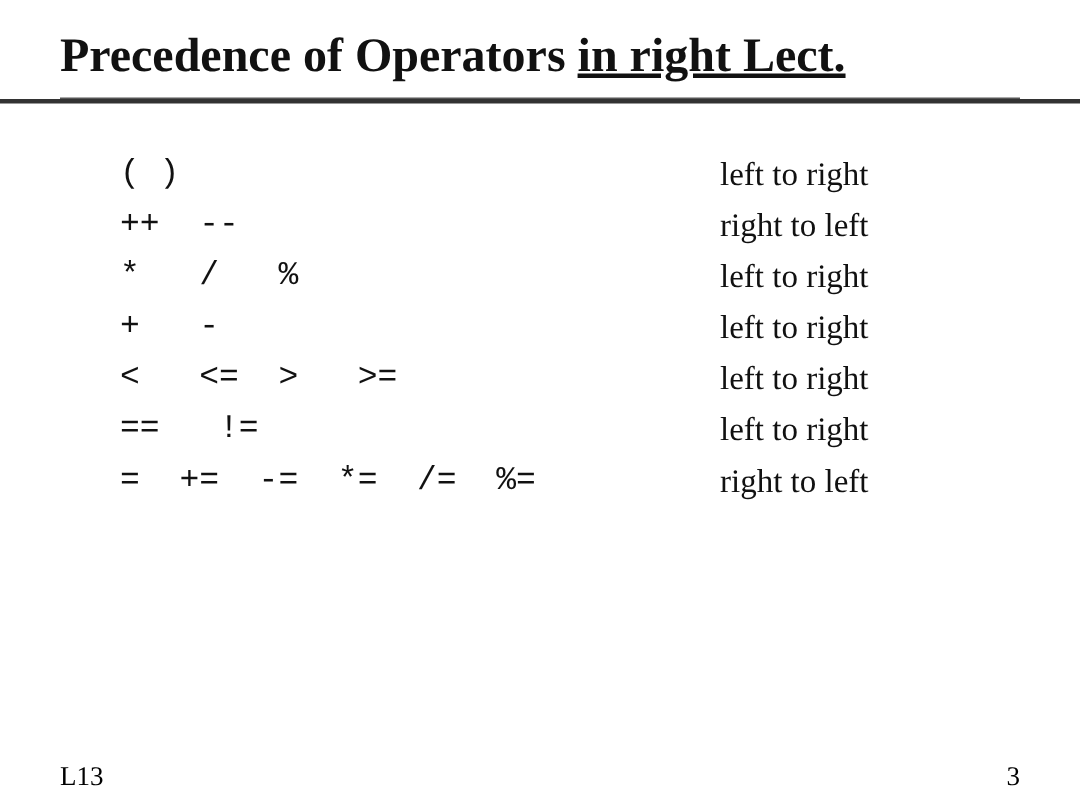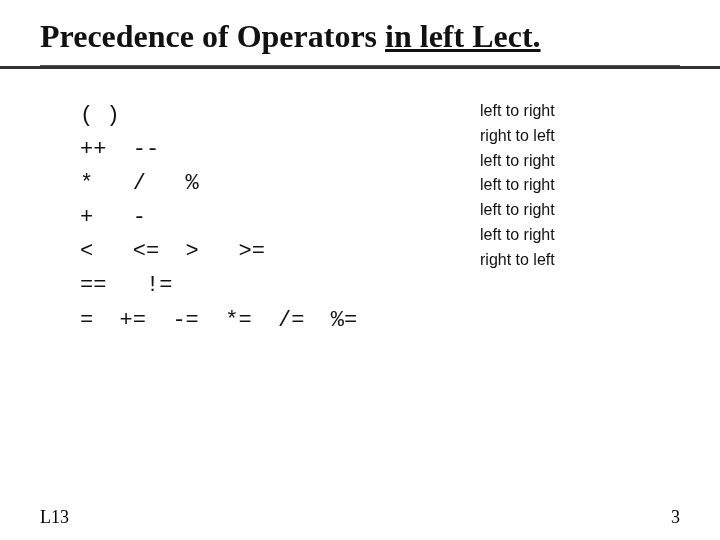--- a/index.html
+++ b/index.html
@@ -62,22 +62,22 @@
 
     .operators-col .row {
       display: flex;
       align-items: baseline;
       gap: 10px;
       white-space: pre;
     }
 
     .direction-col {
       width: 200px;
-      font-size: 16px;
-      font-family: Liberation Sans, sans-serif;
+      font-size: 22px;
+      font-family: Liberation Serif, serif;
       color: #111;
       line-height: 1.55;
       margin-left: 32px;
     }
 
     .footer {
       position: absolute;
       bottom: 12px;
       left: 0;
       width: 100%;
@@ -89,21 +89,21 @@
       font-family: 'Times New Roman', Times, serif;
     }
   </style>
 </head>
 <body>
 
 <div class="slide">
 
   <div class="title-area">
     <div class="title">
-      <span>Precedence of Operators </span><u>in left Lect.</u>
+      <span>Precedence of Operators </span><u>in right Lect.</u>
     </div>
     <div class="divider-bottom"></div>
   </div>
 
   <div class="content">
     <div class="operators-col">
 
     <div class="row">( )</div>
         <div class="row">++  --</div>
         <div class="row">*   /   %</div>

